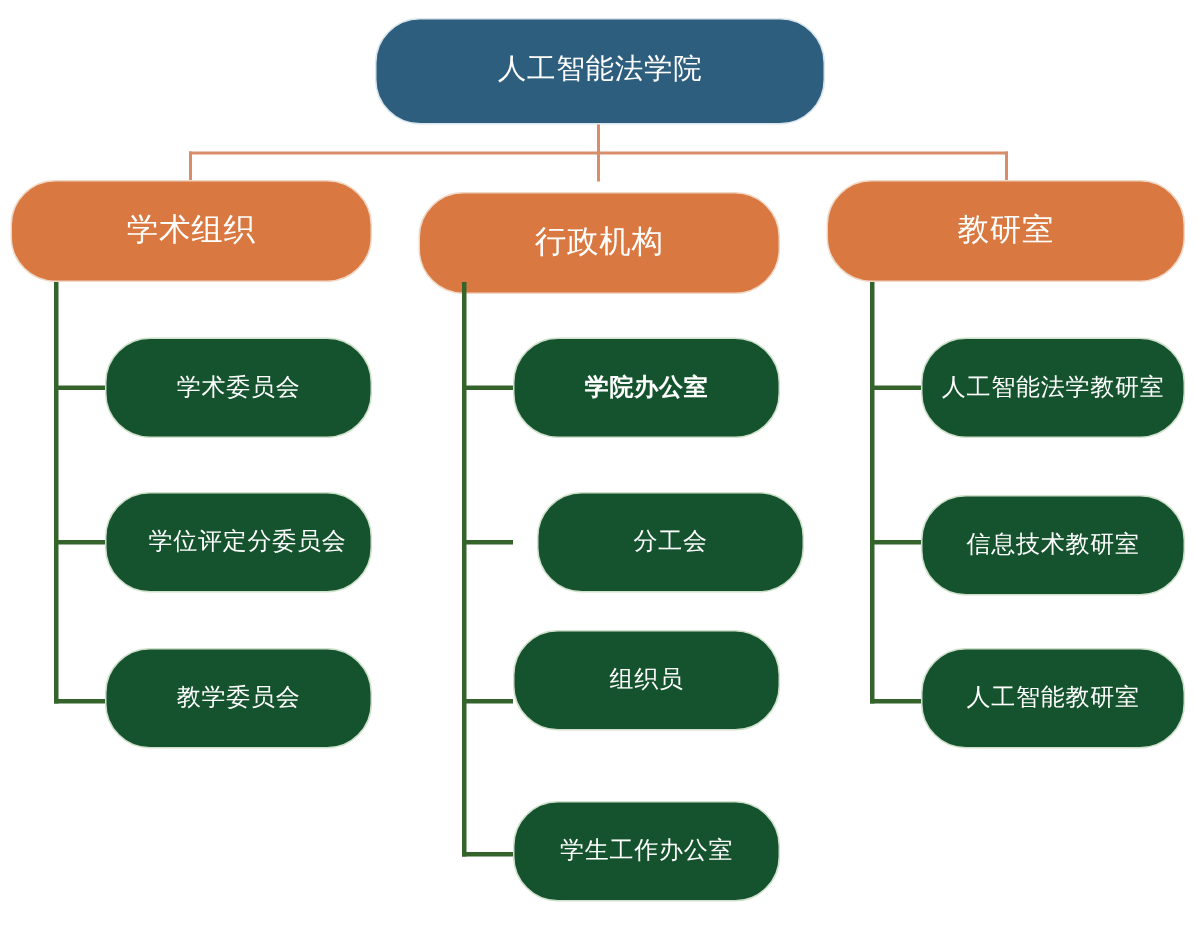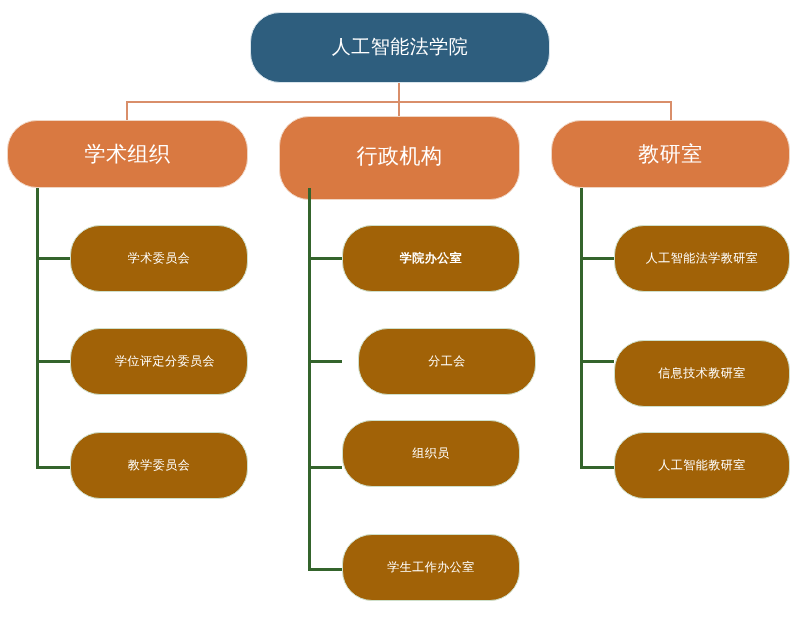--- a/index.html
+++ b/index.html
@@ -35,23 +35,23 @@
     background: #2e5e7e;
     border: 1px solid #d9e5ec;
     font-size: 19px;
   }
   .node-branch {
     background: #d97941;
     border: 1px solid #f0d6c4;
     font-size: 21px;
   }
   .node-leaf {
-    background: #a16207;
+    background: #14532d;
     border: 1px solid #cfe0cb;
-    font-size: 12px;
+    font-size: 16px;
   }
   .connector {
     position: absolute;
     background: #d98e6a;
   }
   .connector-green {
     position: absolute;
     background: #34642c;
   }
   .conn-v { width: 2px; }
@@ -86,21 +86,21 @@
   <div class="node node-leaf" style="left:70px; top:225px; width:178px; height:67px;">
     <span>学术委员会</span>
   </div>
   <div class="node node-leaf" style="left:70px; top:328px; width:178px; height:67px;padding-left:12px;">
     <span>学位评定分委员会</span>
   </div>
   <div class="node node-leaf" style="left:70px; top:432px; width:178px; height:67px;">
     <span>教学委员会</span>
   </div>
 
-  <div class="node node-branch" style="left:279px; top:116px; width:241px; height:84px;font-family:Liberation Mono, monospace;">
+  <div class="node node-branch" style="left:279px; top:128px; width:241px; height:68px;">
     <span>行政机构</span>
   </div>
 
   <div class="connector-green conn-green-v" style="left:308px; top:188px; height:383px;"></div>
   <div class="connector-green conn-green-h" style="left:308px; top:257px; width:34px;"></div>
   <div class="connector-green conn-green-h" style="left:308px; top:360px; width:34px;"></div>
   <div class="connector-green conn-green-h" style="left:308px; top:466px; width:34px;"></div>
   <div class="connector-green conn-green-h" style="left:308px; top:568px; width:34px;"></div>
 
   <div class="node node-leaf" style="left:342px; top:225px; width:178px; height:67px;font-weight:bold;">
@@ -121,20 +121,20 @@
   </div>
 
   <div class="connector-green conn-green-v" style="left:580px; top:188px; height:281px;"></div>
   <div class="connector-green conn-green-h" style="left:580px; top:257px; width:34px;"></div>
   <div class="connector-green conn-green-h" style="left:580px; top:360px; width:34px;"></div>
   <div class="connector-green conn-green-h" style="left:580px; top:466px; width:34px;"></div>
 
   <div class="node node-leaf" style="left:614px; top:225px; width:176px; height:67px;">
     <span>人工智能法学教研室</span>
   </div>
-  <div class="node node-leaf" style="left:614px; top:340px; width:176px; height:67px;">
+  <div class="node node-leaf" style="left:614px; top:330px; width:176px; height:67px;">
     <span>信息技术教研室</span>
   </div>
   <div class="node node-leaf" style="left:614px; top:432px; width:176px; height:67px;text-align:center;">
     <span>人工智能教研室</span>
   </div>
 
 </div>
 
 </body></html>

